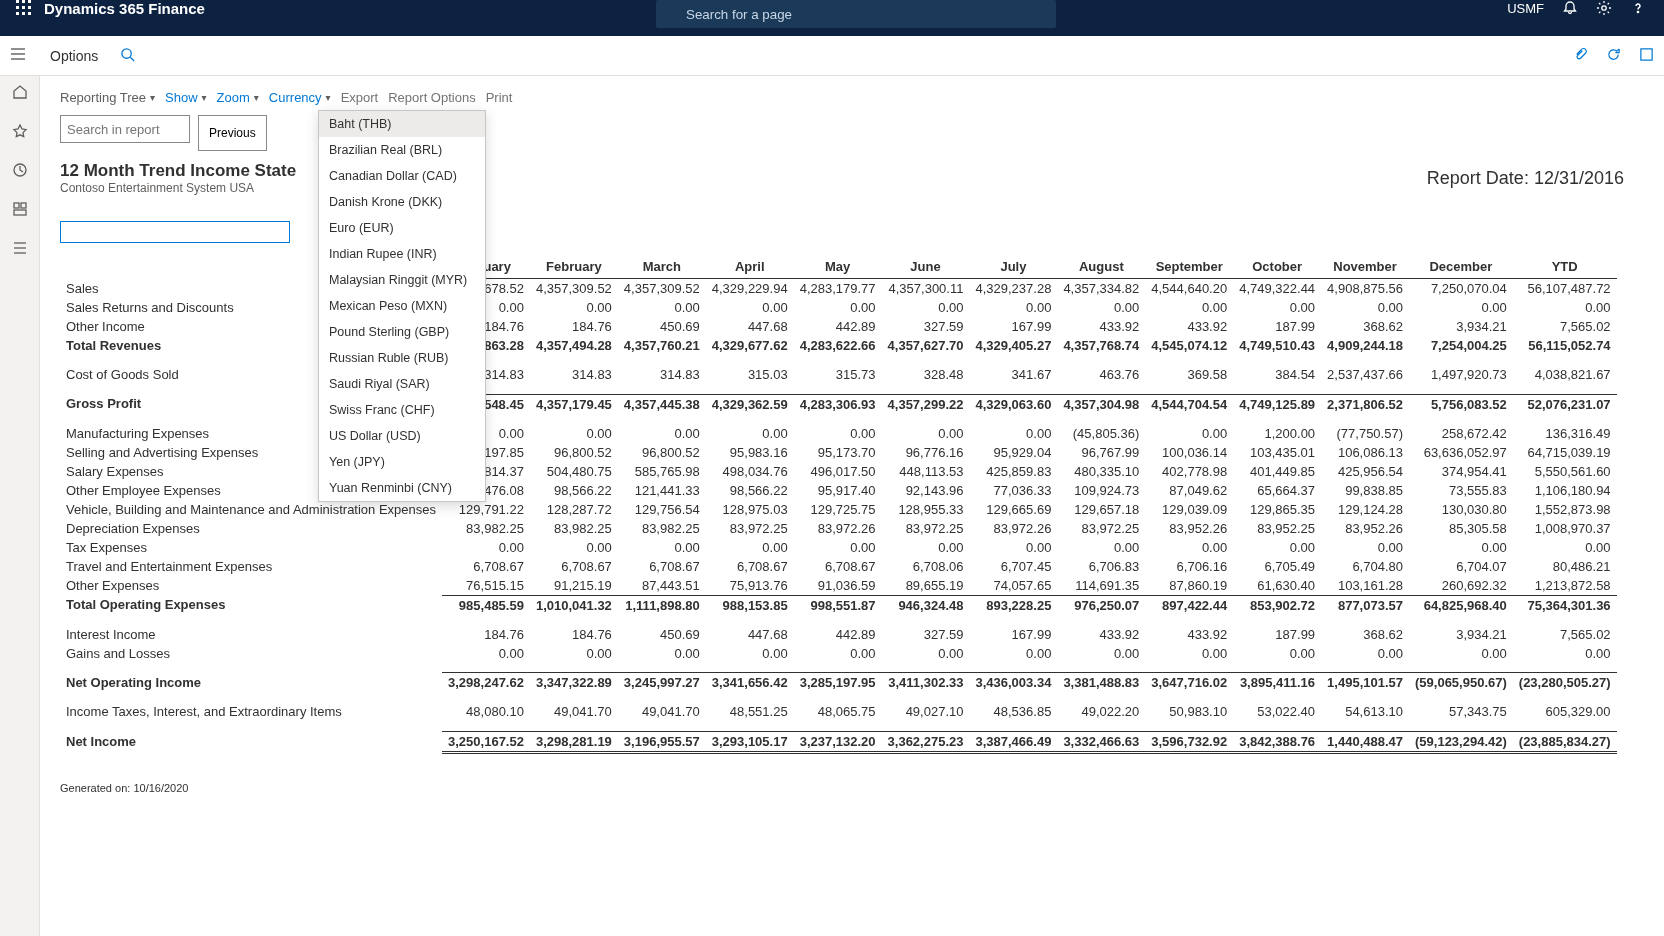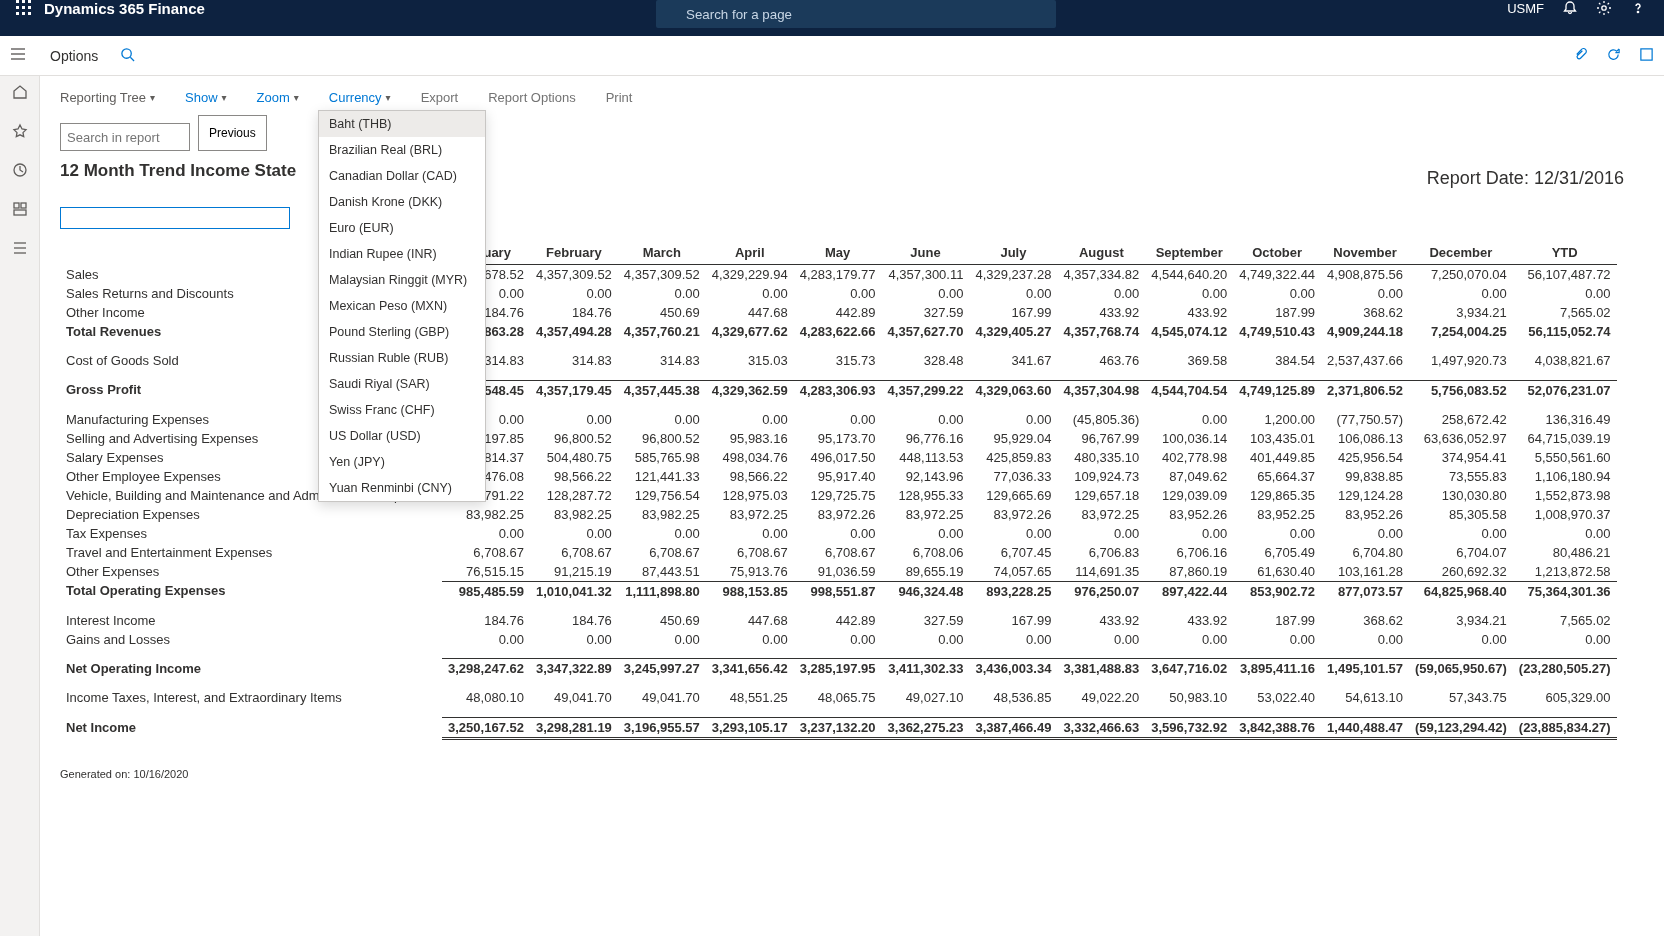--- a/index.html
+++ b/index.html
@@ -29,26 +29,26 @@
 .action-right svg { stroke: #0078d4; }
 
 
 .layout { display: flex; height: calc(100vh - 76px); }
 .left-rail { width: 40px; background: #f3f2f1; border-right: 1px solid #e1dfdd; display: flex; flex-direction: column; align-items: center; padding-top: 8px; gap: 20px; }
 .left-rail .rail-icon { cursor: pointer; }
 
 .report-area { flex: 1; overflow: auto; padding: 14px 20px 30px 20px; position: relative; }
 
 
-.toolbar { display: flex; gap: 30px; font-size: 13px; color: #0078d4; margin-bottom: 10px; position: relative; }
+.toolbar { display: flex; gap: 10px; font-size: 13px; color: #0078d4; margin-bottom: 10px; position: relative; }
 .toolbar .tb-btn { cursor: pointer; display: flex; align-items: center; gap: 4px; color: #605e5c; }
 .toolbar .tb-link { cursor: pointer; color: #737373; }
 .chev { font-size: 10px; }
 
-.search-row { display: flex; align-items: flex-end; gap: 8px; margin-bottom: 10px; }
+.search-row { display: flex; align-items: flex-start; gap: 8px; margin-bottom: 10px; }
 .search-in-report { width: 130px; height: 28px; border: 1px solid #8a8886; padding: 0 6px; font-size: 13px; }
 .btn { border: 1px solid #8a8886; background: #fff; height: 36px; padding: 0 10px; font-size: 12px; cursor: pointer; }
 
 .report-title { font-size: 17px; font-weight: 700; margin-top: 2px; }
 .report-sub { font-size: 12px; color: #605e5c; }
 .report-date { position: absolute; right: 40px; top: 92px; font-size: 18px; color: #323130; }
 
 
 .dropdown { position: absolute; top: 20px; left: 258px; width: 168px; background: #fff; border: 1px solid #c8c6c4; box-shadow: 0 4px 12px rgba(0,0,0,0.15); z-index: 100; }
 .dropdown .dd-item { padding: 6px 10px; font-size: 12.5px; color: #323130; cursor: pointer; }
@@ -208,20 +208,21 @@
           <div class="dd-item">Yuan Renminbi (CNY)</div>
         </div>
     </div>
 
     <div class="search-row">
       <input class="search-in-report" placeholder="Search in report" style="">
       <button class="btn">Previous</button>
     </div>
 
     <div class="report-title">12 Month Trend Income State</div>
+    <div class="report-sub">Contoso Entertainment System USA</div>
     <div class="report-date">
       <span>Report Date:</span> <span>12/31/2016</span>
     </div>
 
     <div class="blue-input"></div>
 
     <table class="tbl" id="report-table">
         <thead>
           <tr>
             <th class="label-col" style="border-bottom: none;"></th>

